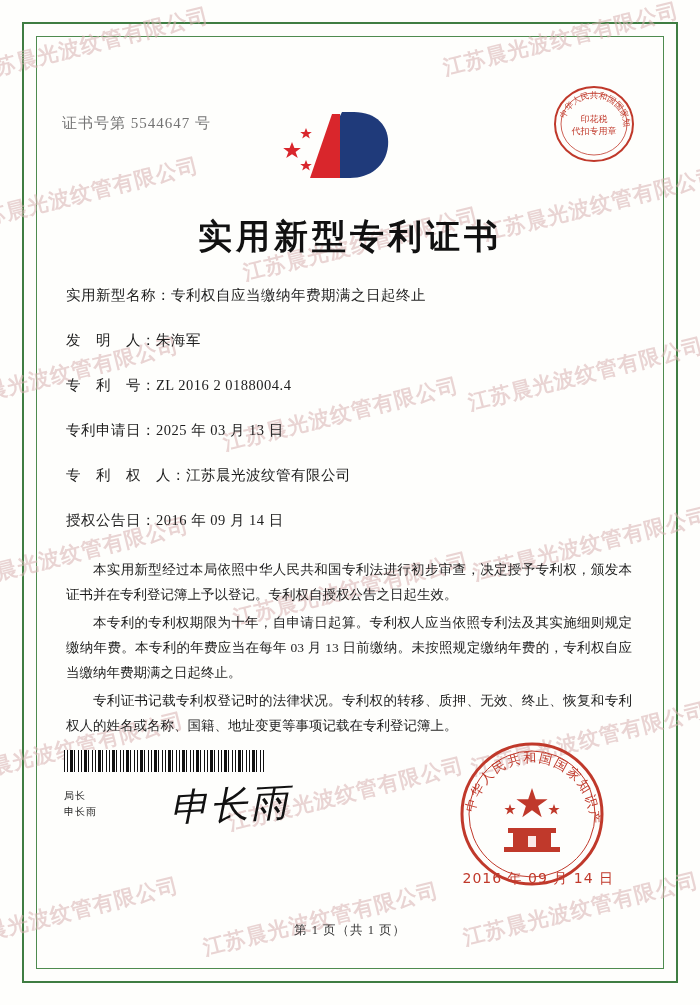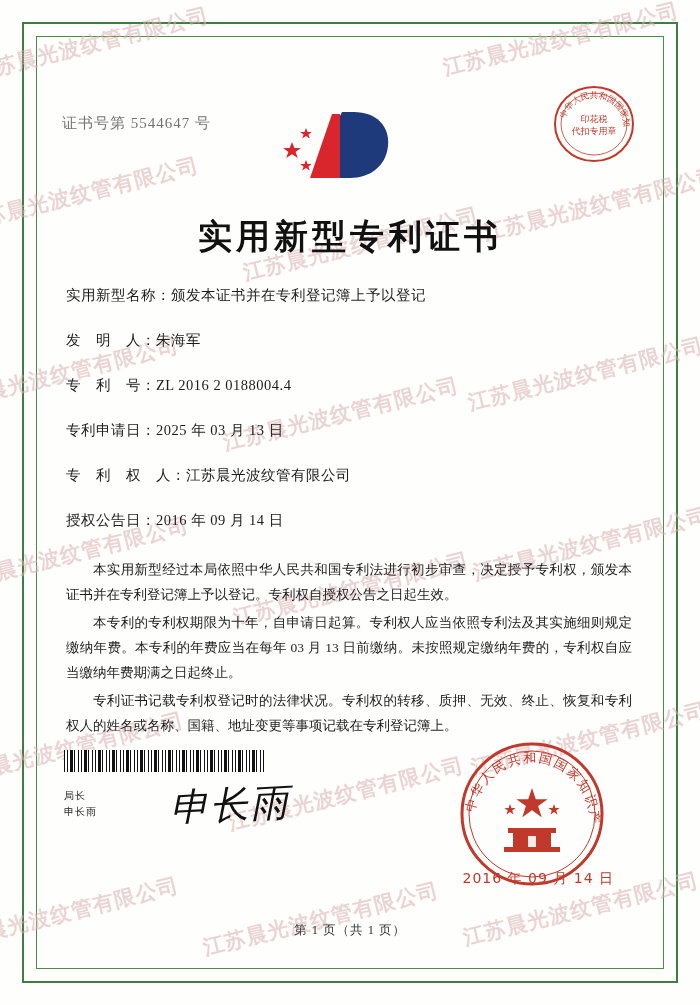--- a/index.html
+++ b/index.html
@@ -258,21 +258,21 @@
         <text x="42" y="40" font-size="9" fill="#c0392b" text-anchor="middle" font-family="DejaVu Sans, sans-serif">印花税</text>
         <text x="42" y="52" font-size="9" fill="#c0392b" text-anchor="middle" font-family="DejaVu Sans, sans-serif">代扣专用章</text>
       </svg>
     </div>
 
     <div class="doc-title">实用新型专利证书</div>
 
     <div class="fields">
       <div class="field">
         <span class="lbl">实用新型名称：</span>
-        <span class="val">颁发本证书并在专利登记簿上予以登记</span>
+        <span class="val">专利权自应当缴纳年费期满之日起终止</span>
       </div>
       <div class="field">
         <span class="lbl">发　明　人：</span>
         <span class="val">朱海军</span>
       </div>
       <div class="field">
         <span class="lbl">专　利　号：</span>
         <span class="val">ZL 2016 2 0188004.4</span>
       </div>
       <div class="field">

